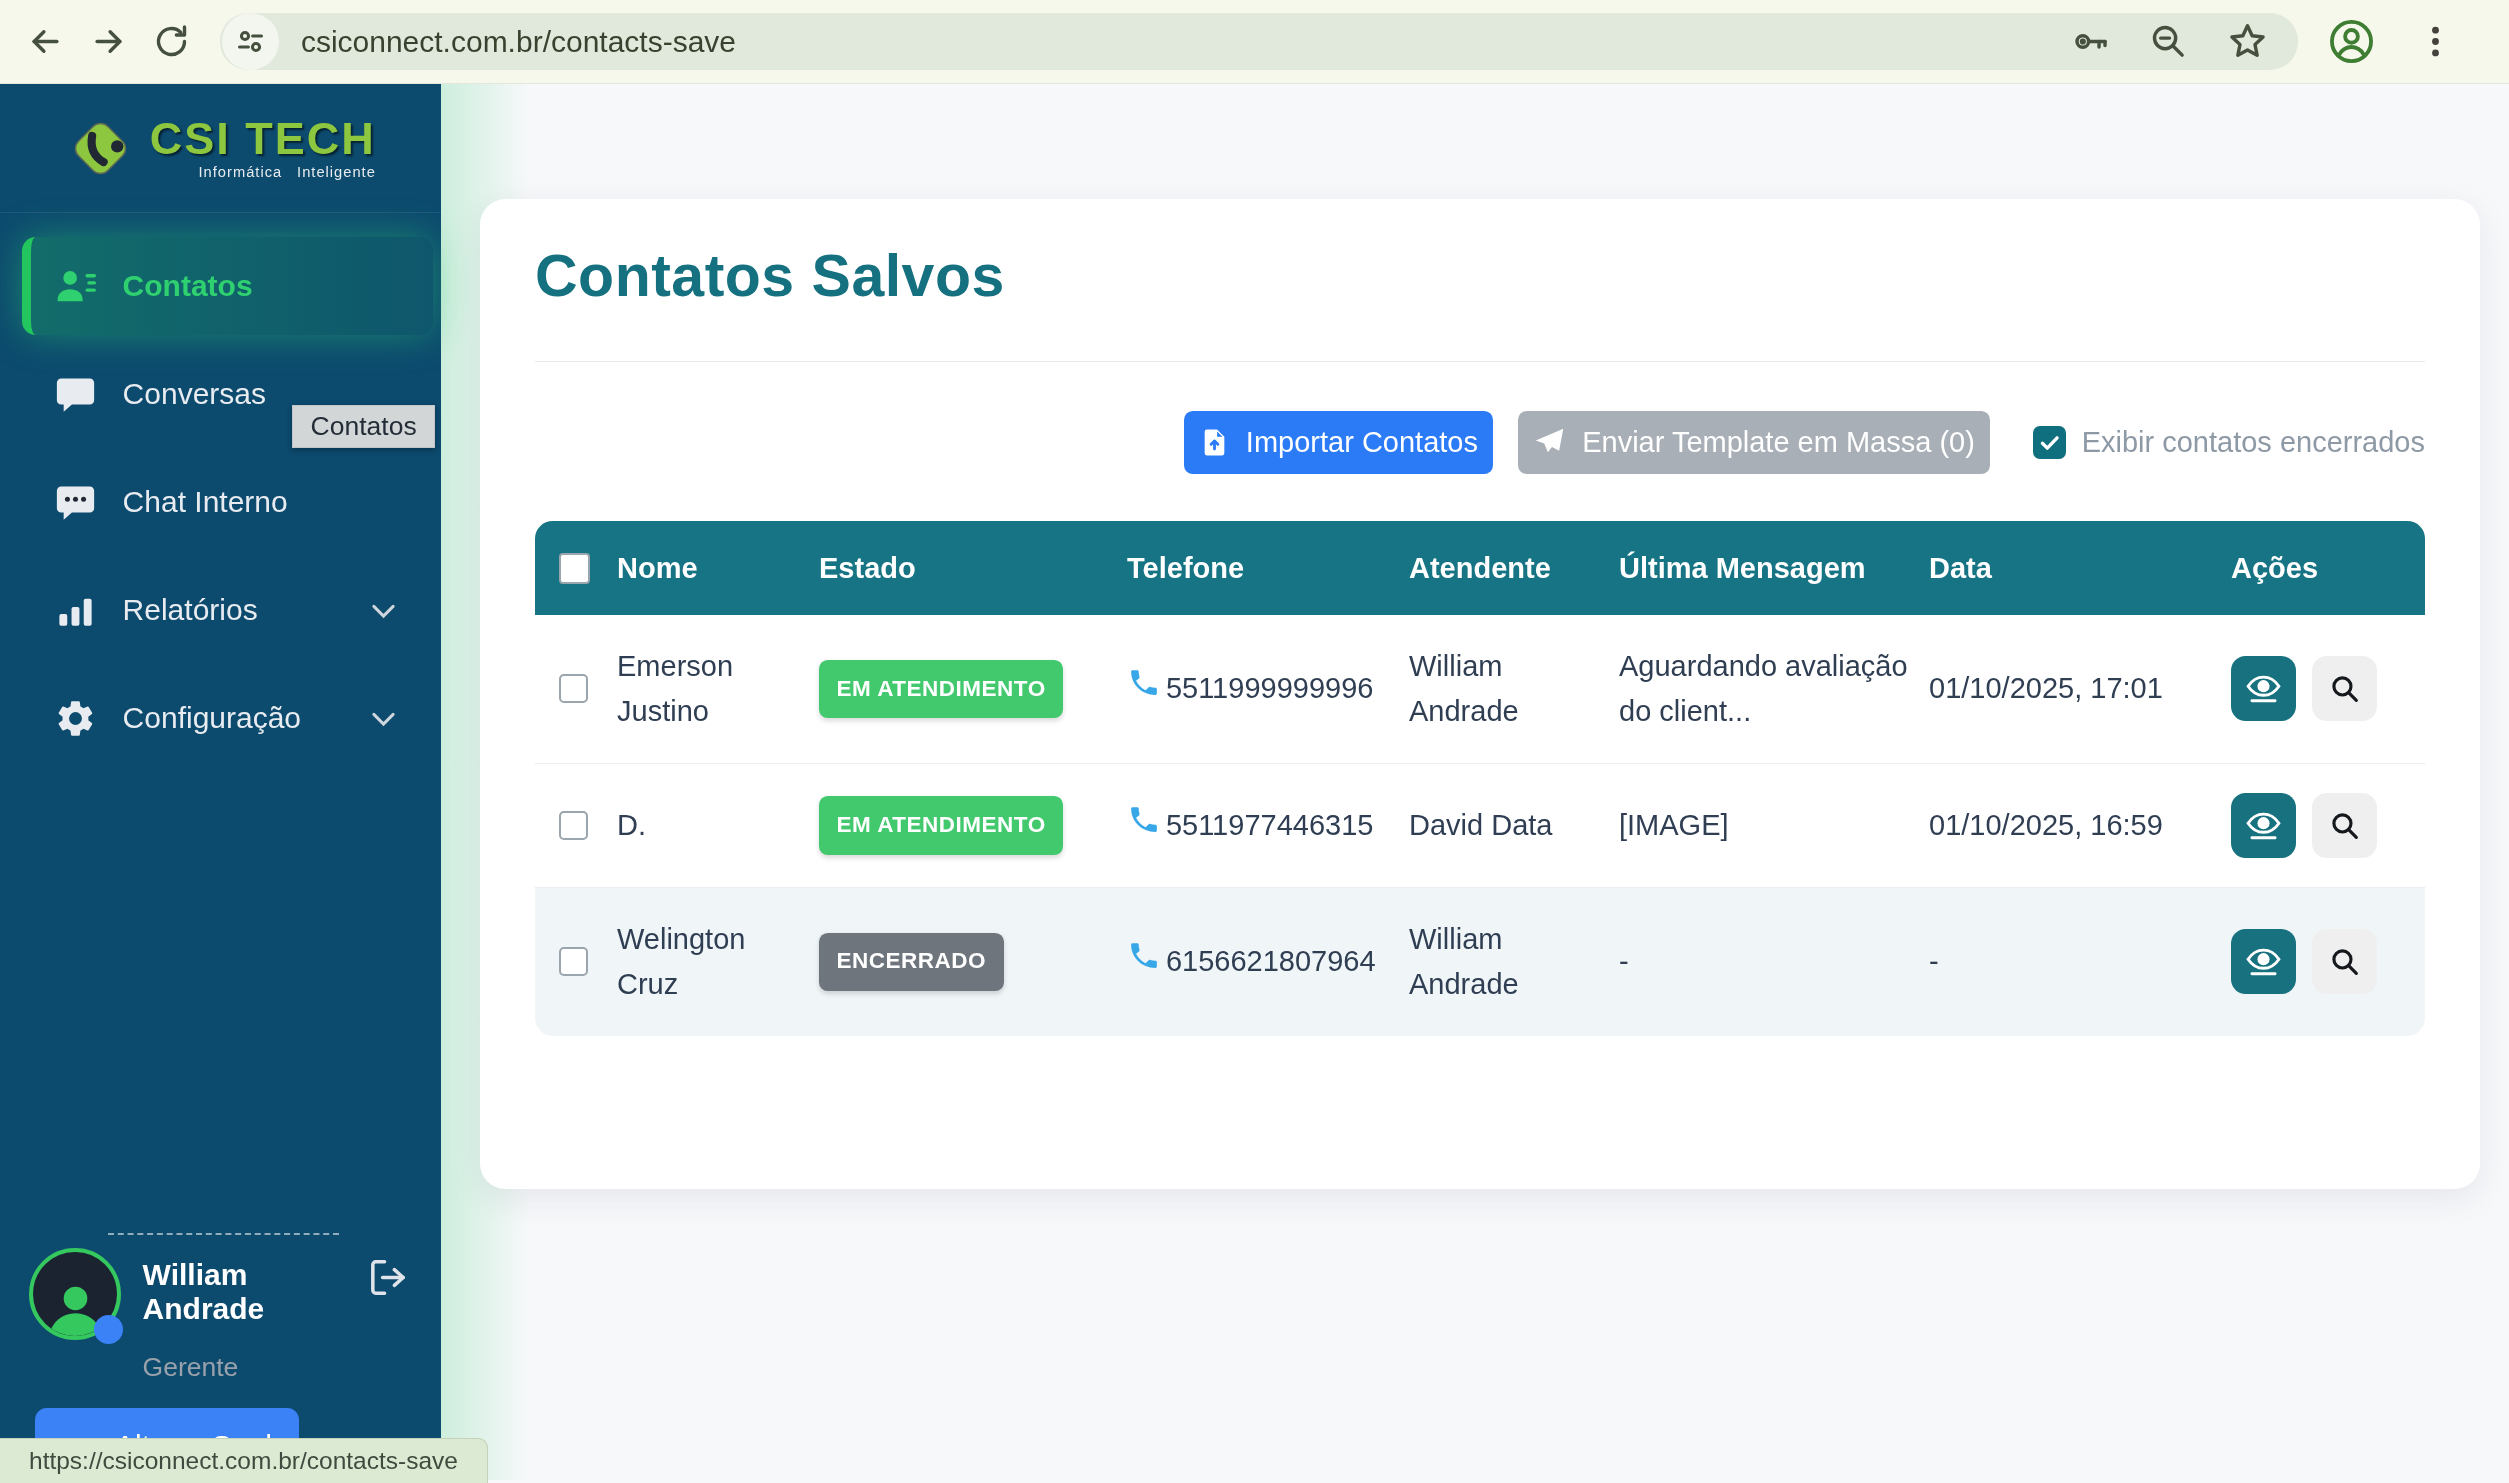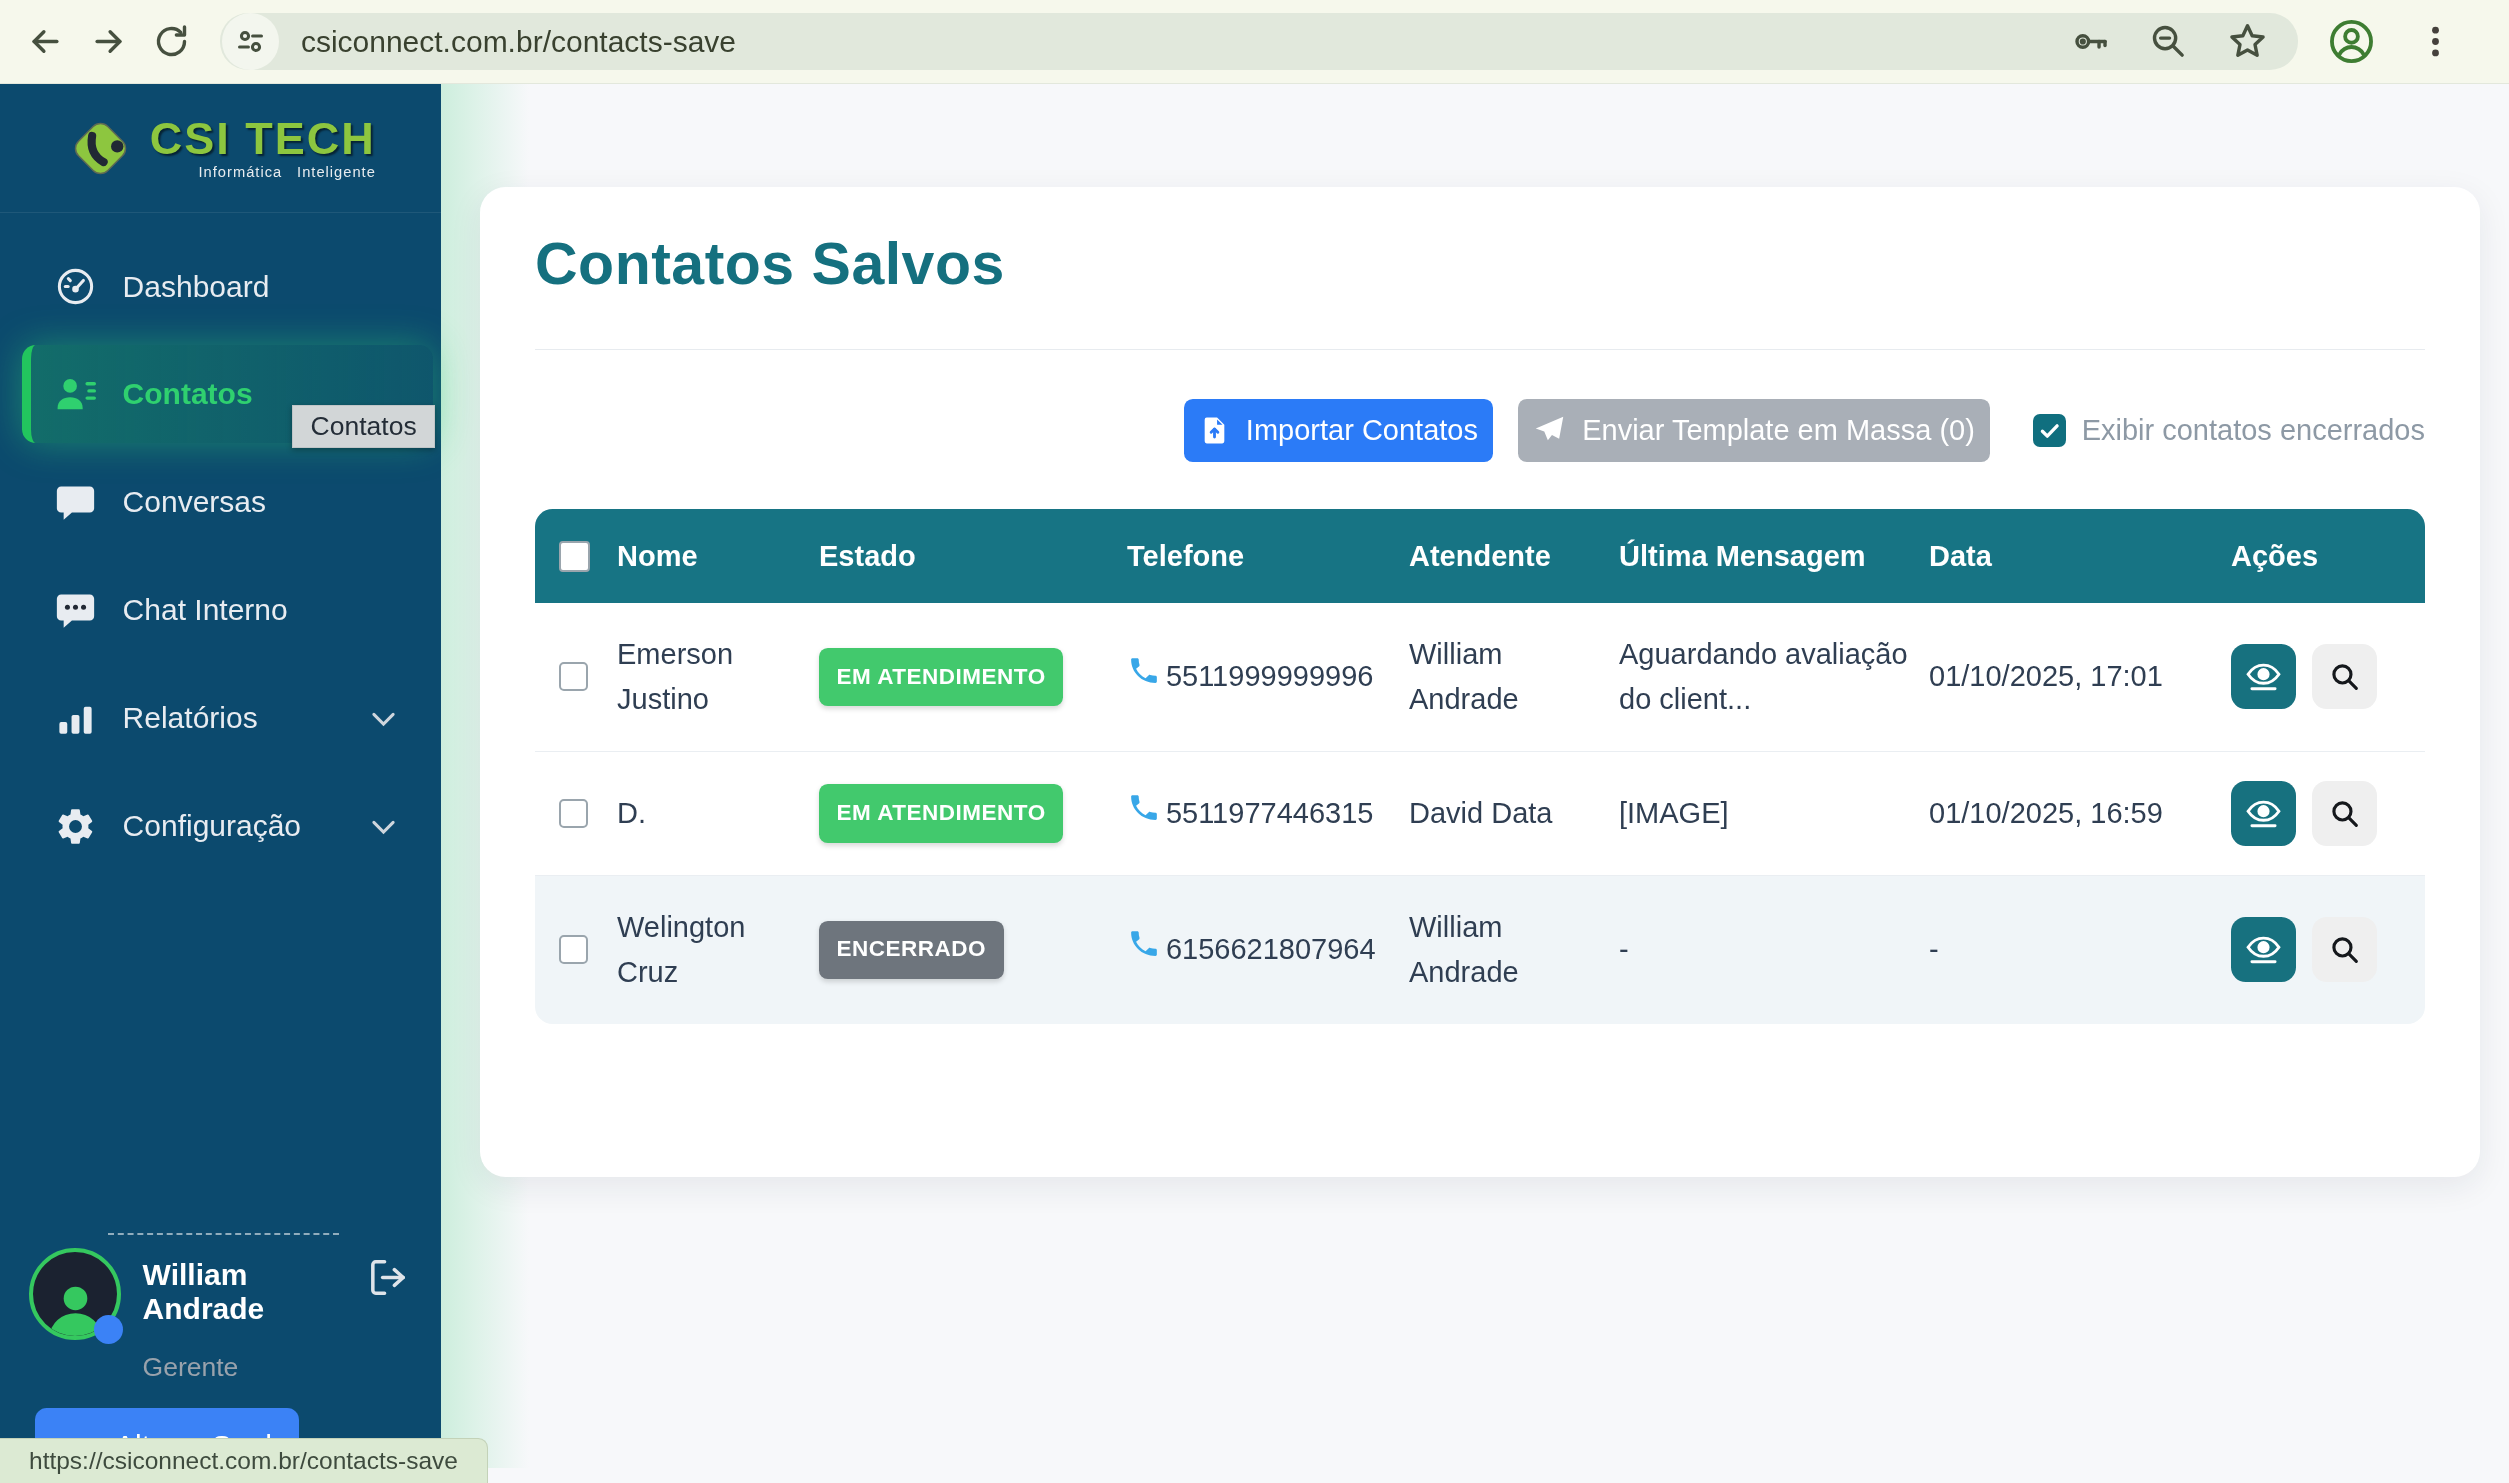--- a/index.html
+++ b/index.html
@@ -69,21 +69,21 @@
     border:none; border-radius:11.8px; display:flex; align-items:center;
     padding-left:25.5px; gap:19.6px; cursor:pointer; }
   .pwd-btn span { color:#fff; font-size:30px; }
 
   .statusbar { position:absolute; left:0; bottom:0; height:45px; z-index:70;
     background:#dcead3; border:1px solid #c3d2b8; border-left:none; border-bottom:none;
     border-radius:0 9.8px 0 0; display:flex; align-items:center; padding:0 29px; }
   .statusbar span { font-size:24.5px; color:#3e4b3e; white-space:nowrap; }
 
   
-  .main { position:absolute; top:68px; left:441px; width:2068px; height:1400px;
+  .main { position:absolute; top:80px; left:441px; width:2068px; height:1400px;
     background:#f7f8fa;text-decoration:underline; }
   .main::before { content:""; position:absolute; left:0; top:0; width:88px; height:1400px;
     background:linear-gradient(90deg,#cdeedd 0%, rgba(247,248,250,0) 100%); }
   .card { position:absolute; left:39px; top:119px; width:2000px; height:990px;
     background:#ffffff; border-radius:25.5px; box-shadow:0 9.8px 33px rgba(30,40,60,0.08);
     padding:43px 55px 0 55px; }
   .page-title { color:#15707f; font-size:59px; font-weight:bold; letter-spacing:0.5px; }
   .title-divider { border-top:1px solid #e7ebef; margin-top:51px; }
 
   .actions-row { display:flex; align-items:center; justify-content:flex-end;
@@ -203,32 +203,20 @@
         </g>
       </svg>
       <div class="logo-txt-wrap">
         <div class="logo-title">CSI TECH</div>
         <div class="logo-sub">Informática Inteligente</div>
       </div>
     </div>
   </div>
 
   <ul class="nav">
-    <li>
-      <span class="ico">
-          <svg width="45" height="45" viewBox="0 0 24 24" fill="none" stroke="#e8ecf1" stroke-width="1.7" stroke-linecap="round">
-            <circle cx="12" cy="12" r="9"></circle>
-            <path d="M12 13.5l4.4-4.9"></path>
-            <path d="M6.3 12h1.6"></path>
-            <path d="M8 7.6l1.1 1.1"></path>
-            <circle cx="12" cy="13.5" r="1" fill="#e8ecf1"></circle>
-          </svg>
-        </span>
-      <span class="lbl">Dashboard</span>
-    </li>
     <li class="active">
       <span class="ico">
           <svg width="47" height="47" viewBox="0 0 24 24" fill="#2fd06f">
             <circle cx="9" cy="7.2" r="3.8"></circle>
             <path d="M2 19.5c0-4 3.1-6 7-6s7 2 7 6v.8H2z"></path>
             <g stroke="#2fd06f" stroke-width="1.9" stroke-linecap="round">
               <path d="M18.5 6h4"></path>
               <path d="M19.5 10h3"></path>
               <path d="M18.5 14h4"></path>
             </g>

